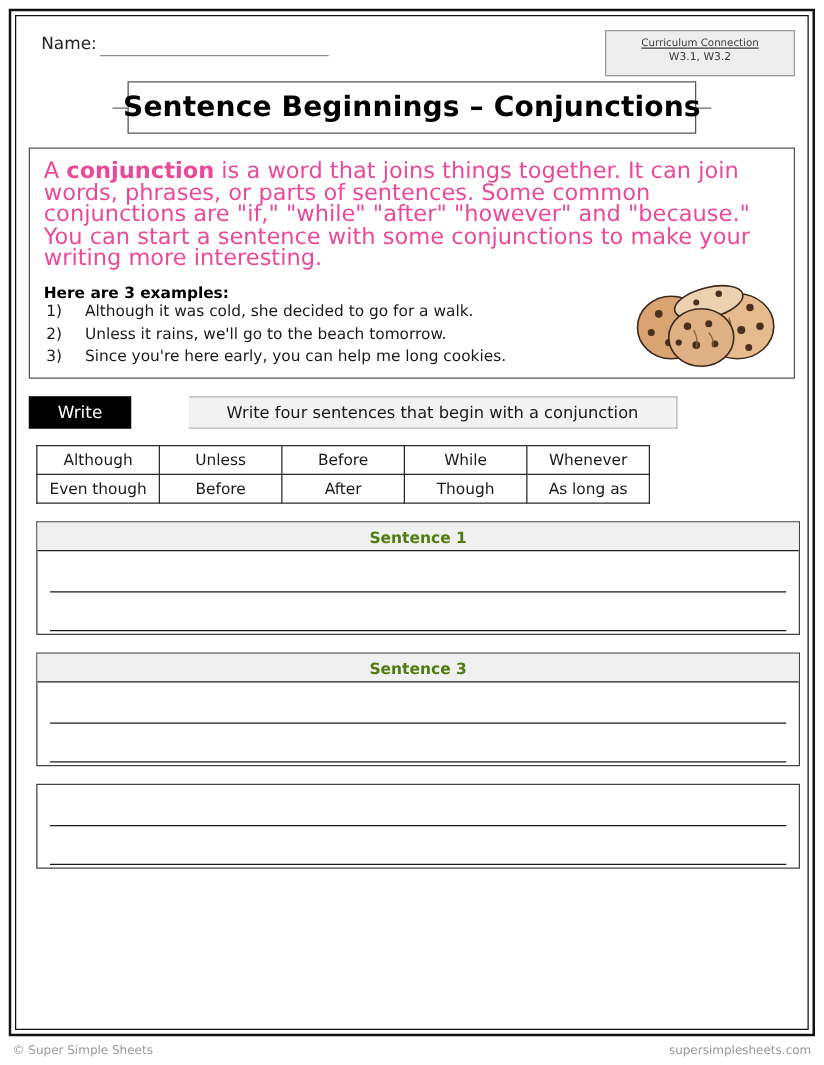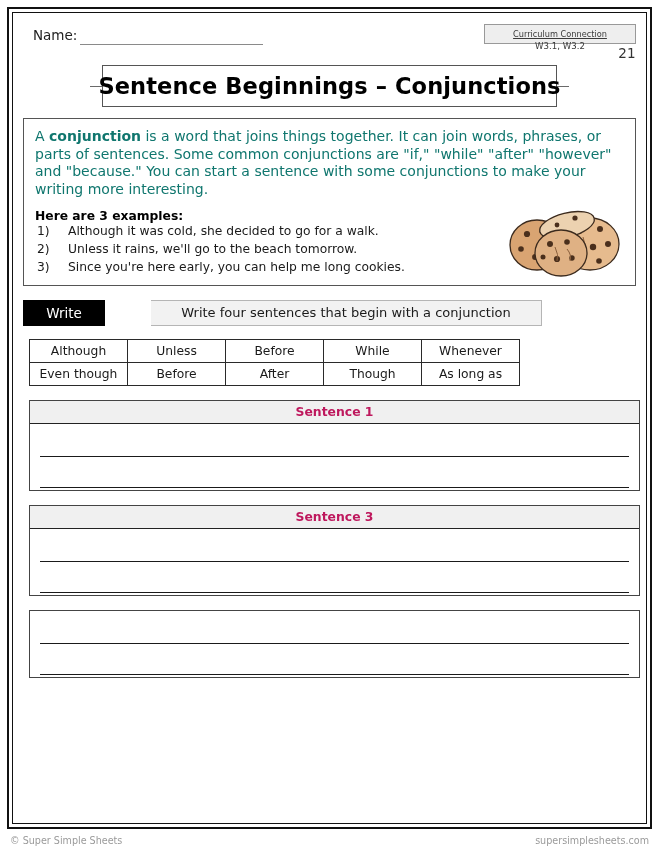--- a/index.html
+++ b/index.html
@@ -69,21 +69,21 @@
     font-size: 13.5px;
     color: #333;
     letter-spacing: .3px;
     margin-top: 17px;
   }
   .curriculum-box {
     position: absolute;
     right: 0px;
     top: 5px;
     width: 152px;
-    height: 20px;
+    height: 37px;
     background: #eeeeee;
     border: 1px solid #999;
     text-align: center;
     padding-top: 4px;
   }
   .curriculum-title {
     font-size: 8.2px;
     color: #3a3a3a;
     text-decoration: underline;
     display: block;
@@ -133,23 +133,23 @@
   
   .info-box {
     position: relative;
     margin-top: 11px;
     border: 1.2px solid #555;
     background: #fff;
     padding: 9px 11px 8px 11px;
     min-height: 147px;
   }
   .info-paragraph {
-    font-size: 14px;
+    font-size: 18px;
     line-height: 17.6px;
-    color: #0f766e;
+    color: #ec4899;
     padding-right: 2px;
   }
   .info-paragraph b { font-weight: bold; }
 
   .examples-heading {
     margin-top: 11px;
     font-size: 12.3px;
     font-weight: bold;
     color: #000;
   }
@@ -232,21 +232,21 @@
   }
   .sentence-header {
     background: #f0f0f0;
     border-bottom: 1.5px solid #222;
     height: 23px;
     display: flex;
     align-items: center;
     justify-content: center;
     font-size: 12.4px;
     font-weight: bold;
-    color: #be185d;
+    color: #4d7c0f;
   }
   .sentence-body {
     height: 66px;
     position: relative;
   }
   .write-line {
     position: absolute;
     left: 10px;
     right: 10px;
     border-bottom: 1.2px solid #1a1a1a;

